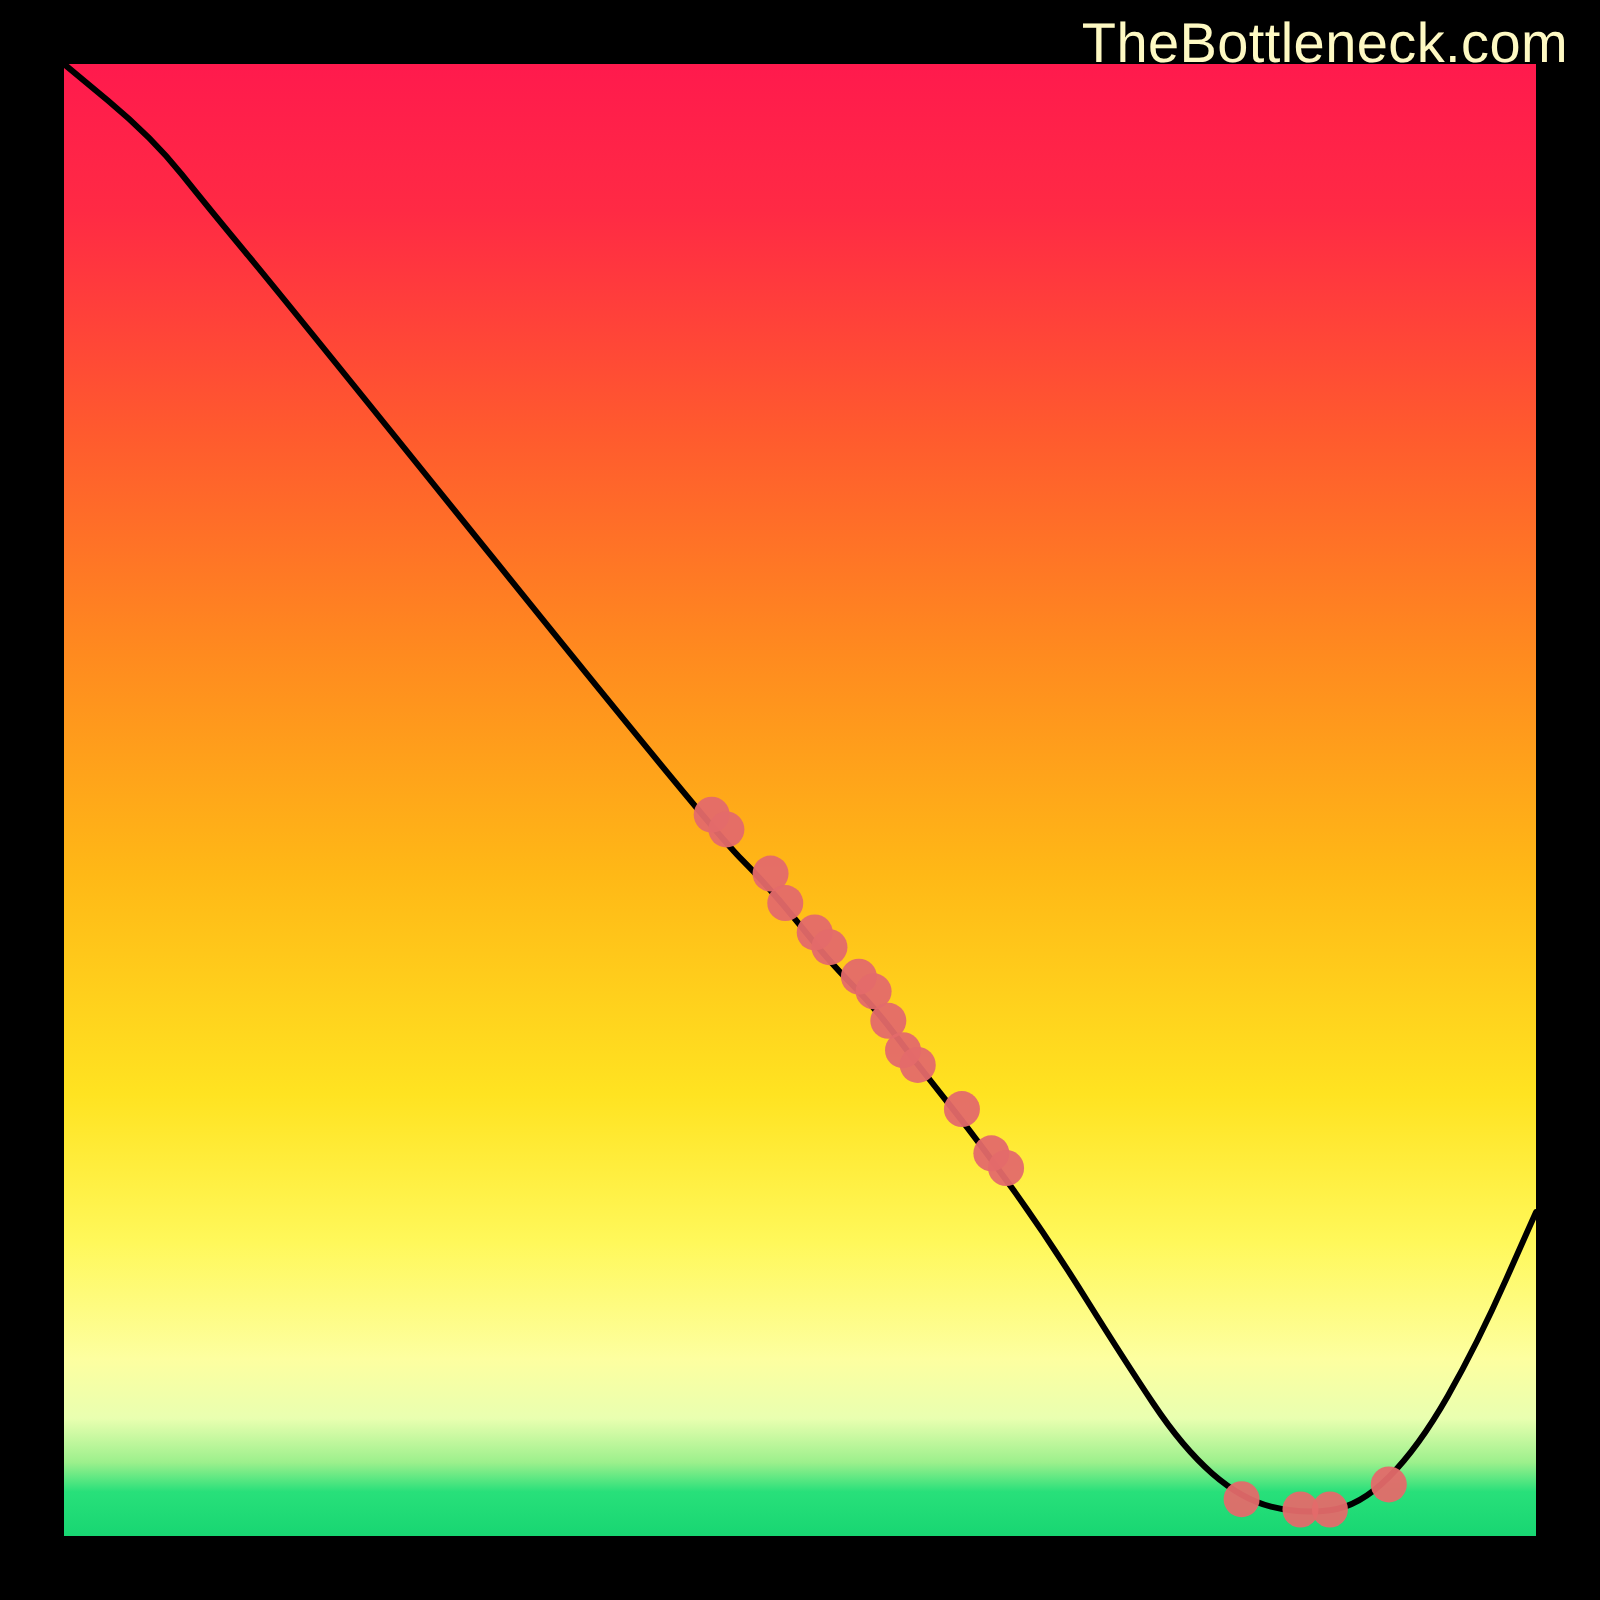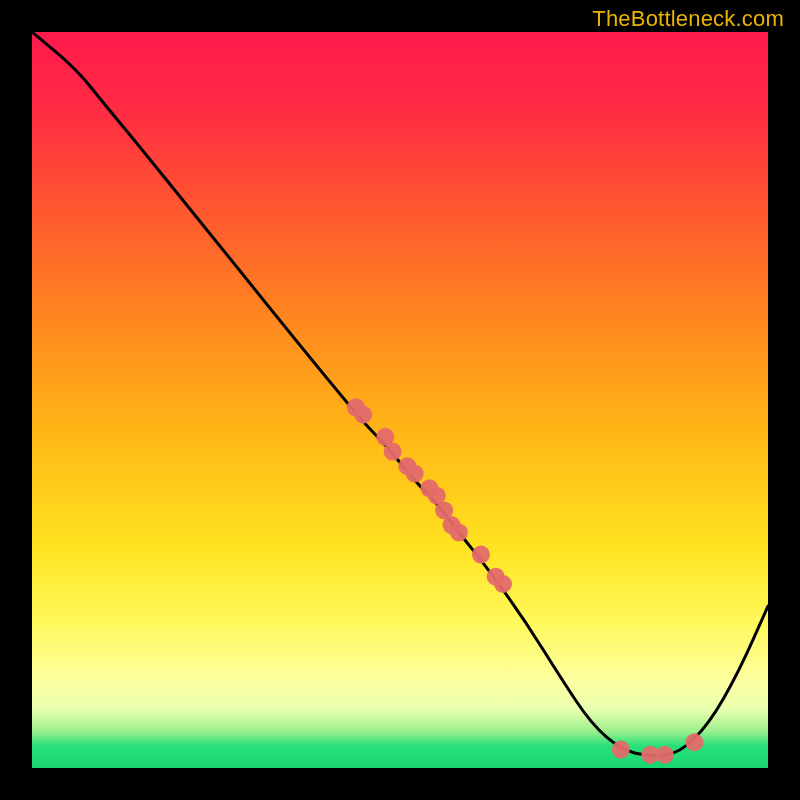--- a/index.html
+++ b/index.html
@@ -35,22 +35,22 @@
       #fdffa0 88%,
       #e9ffb0 92%,
       #9cf08c 95%,
       #28e07a 97%,
       #18d672 100%);
   }
   .watermark {
     position: absolute;
     top: 6px;
     right: 16px;
-    font-size: 22px;
-    color: #eab308;
+    font-size: 28px;
+    color: #fef9c3;
     font-weight: 500;
     letter-spacing: 0.2px;
     user-select: none;
   }
   svg.curve {
     position: absolute;
     left: 0;
     top: 0;
     width: 736px;
     height: 736px;

